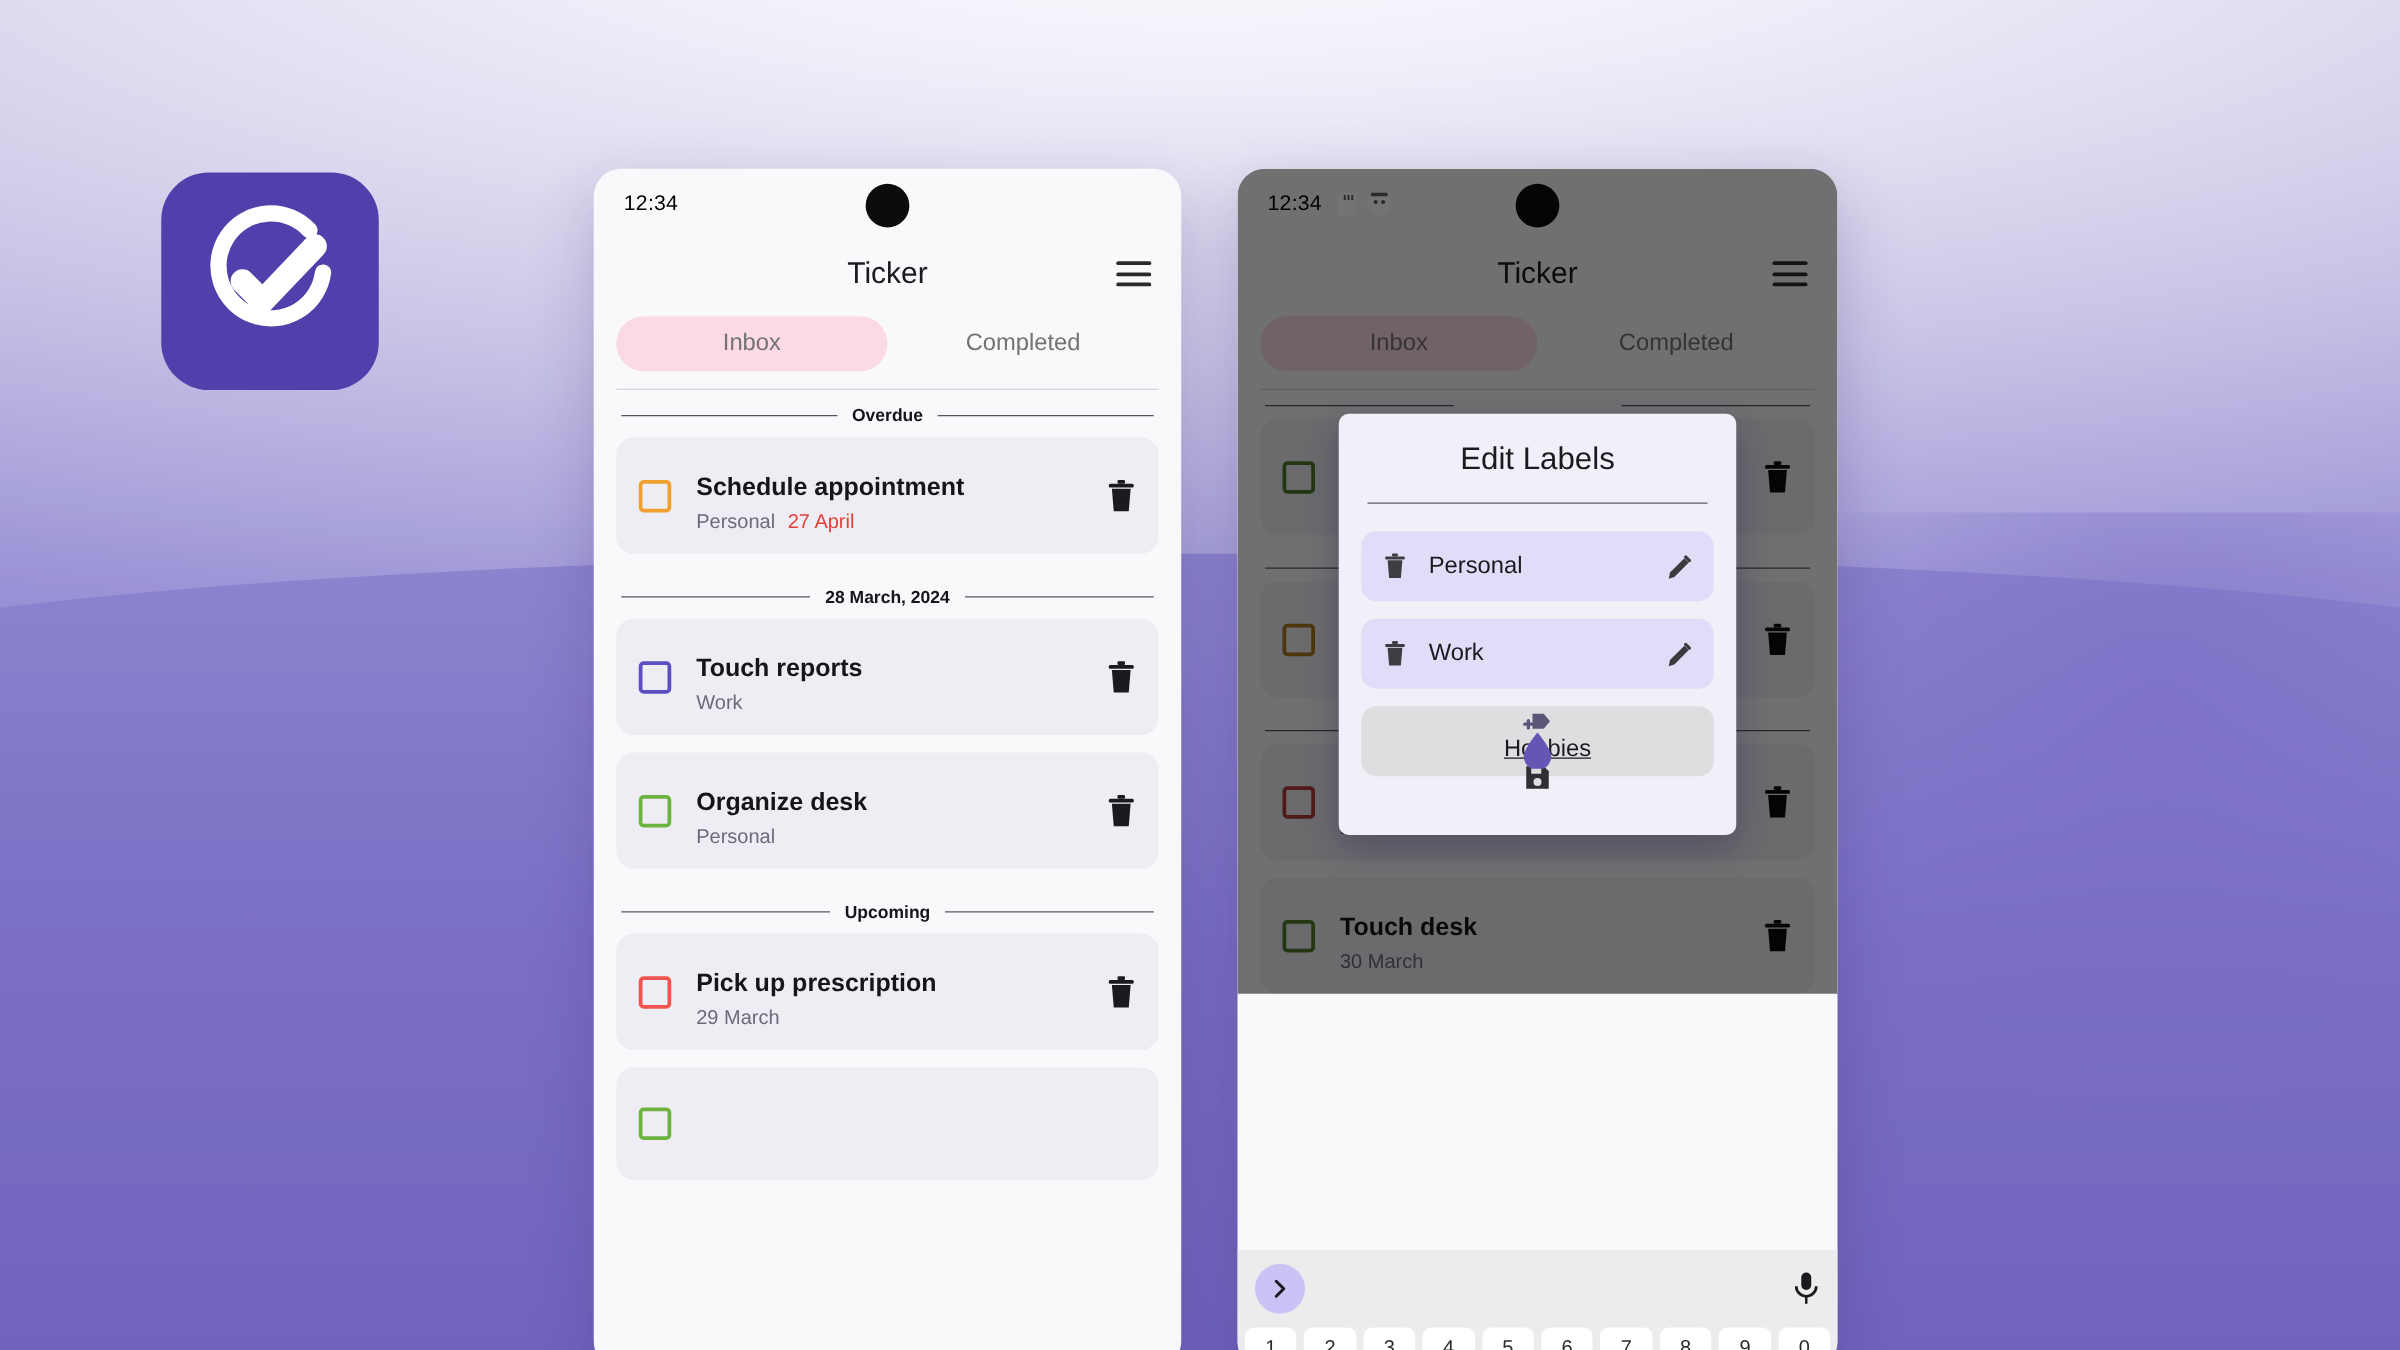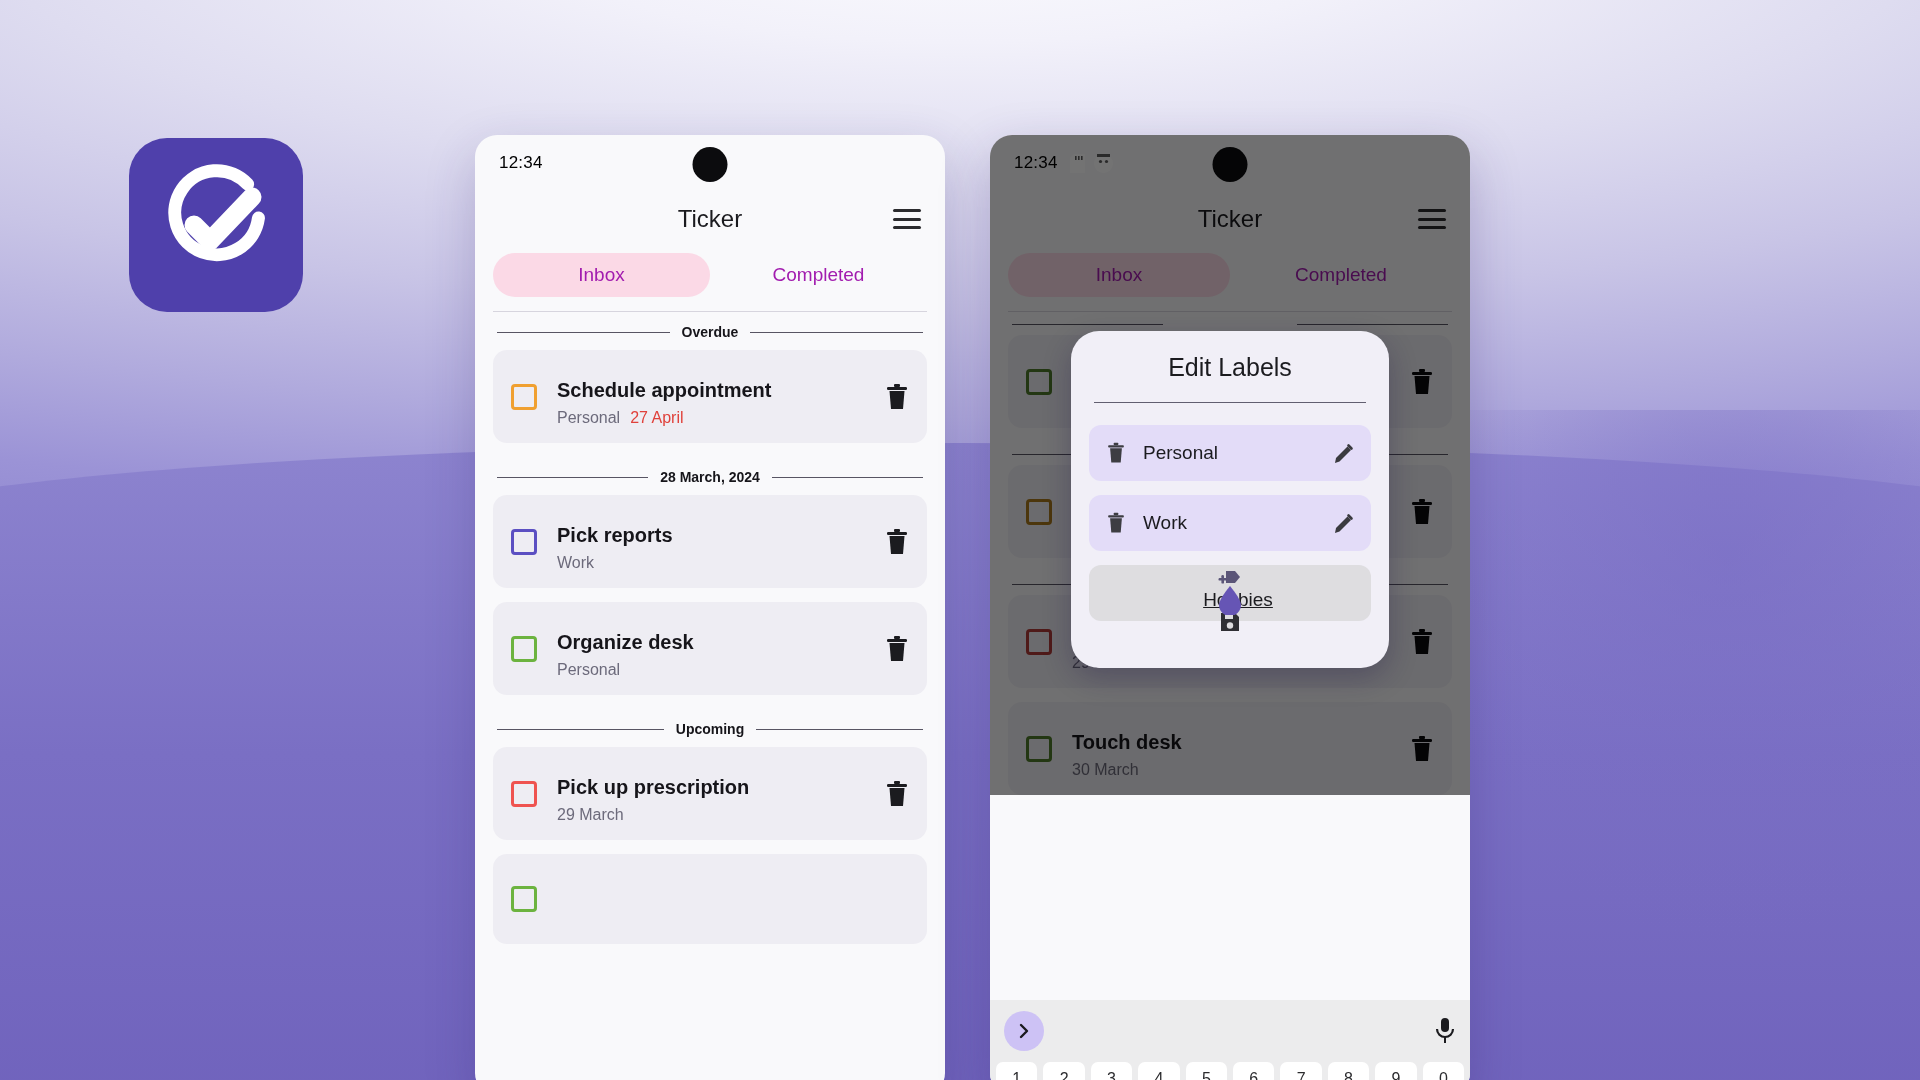--- a/index.html
+++ b/index.html
@@ -78,21 +78,21 @@
     position: absolute; right: 24px; top: 50%; transform: translateY(-50%);
     width: 28px; height: 20px;
     display: flex; flex-direction: column; justify-content: space-between;
   }
   .hamburger i { display: block; height: 3px; background: #2b2b2e; border-radius: 2px; }
 
   
   .tabs { display: flex; padding: 6px 18px 0 18px; }
   .tab {
     flex: 1; text-align: center; padding: 11px 0;
-    font-size: 19px; color: #a21caf; border-radius: 22px;
+    font-size: 19px; color: #737373; border-radius: 22px;
   }
   .tab.active { background: #fbd9e6; }
   .tabs-rule { height: 1px; background: #d7d5de; margin: 14px 18px 0 18px; }
 
   
   .tasklist { padding: 0 18px; }
   .divider-row {
     display: flex; align-items: center; gap: 12px;
     padding: 12px 4px 10px 4px;
   }
@@ -122,21 +122,21 @@
     position: absolute; inset: 0;
     background: rgba(0,0,0,0.55);
     z-index: 4;
   }
 
   
   #edit-labels-dialog {
     position: absolute; left: 1071px; top: 331px;
     width: 318px; height: 337px;
     background: #f1eff7;
-    border-radius: 28px;
+    border-radius: 8px;
     z-index: 20;
     box-shadow: 0 10px 28px rgba(30,20,70,0.3);
     padding: 0 18px;
   }
   #edit-labels-dialog .dlg-title {
     text-align: center; font-size: 25px; color: #1b1b1f;
     padding: 22px 0 20px 0;
   }
   #edit-labels-dialog .dlg-rule { height: 1px; background: #615e70; margin: 0 5px 22px 5px; }
   .label-row {
@@ -233,21 +233,21 @@
         </svg>
       </div>
       <div class="divider-row">
         <div class="line"></div>
         <div class="dtext">28 March, 2024</div>
         <div class="line"></div>
       </div>
       <div class="task-card">
         <div class="cb" style="border-color:#5b4fc2"></div>
         <div class="task-main">
-          <div class="task-title">Pick reports</div>
+          <div class="task-title">Touch reports</div>
           <div class="task-meta"><span>Work</span></div>
         </div>
         <svg class="trash" viewBox="0 0 24 28">
           <rect x="2" y="4" width="20" height="3" rx="1.2" fill="#1b1b1f"></rect>
           <rect x="9" y="1" width="6" height="3" rx="1" fill="#1b1b1f"></rect>
           <path d="M4.5 8 H19.5 L18 26 H6 Z" fill="#1b1b1f"></path>
         </svg>
       </div>
       <div class="task-card">
         <div class="cb" style="border-color:#6cb33f"></div>

